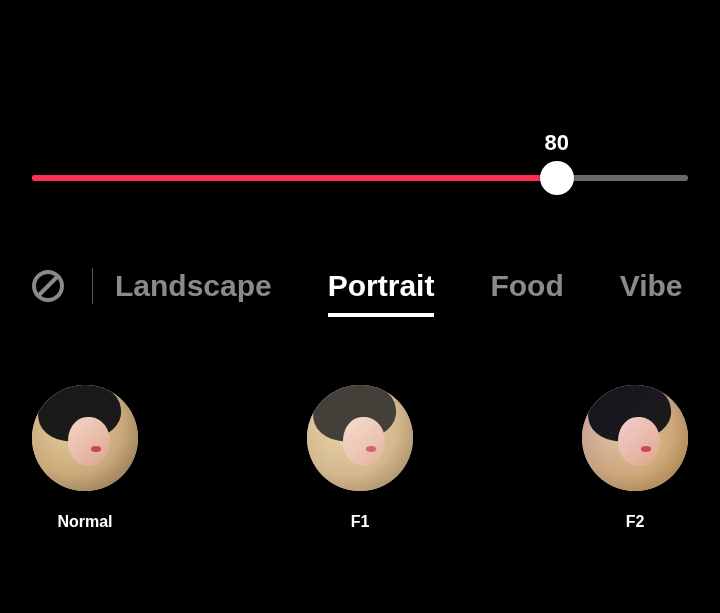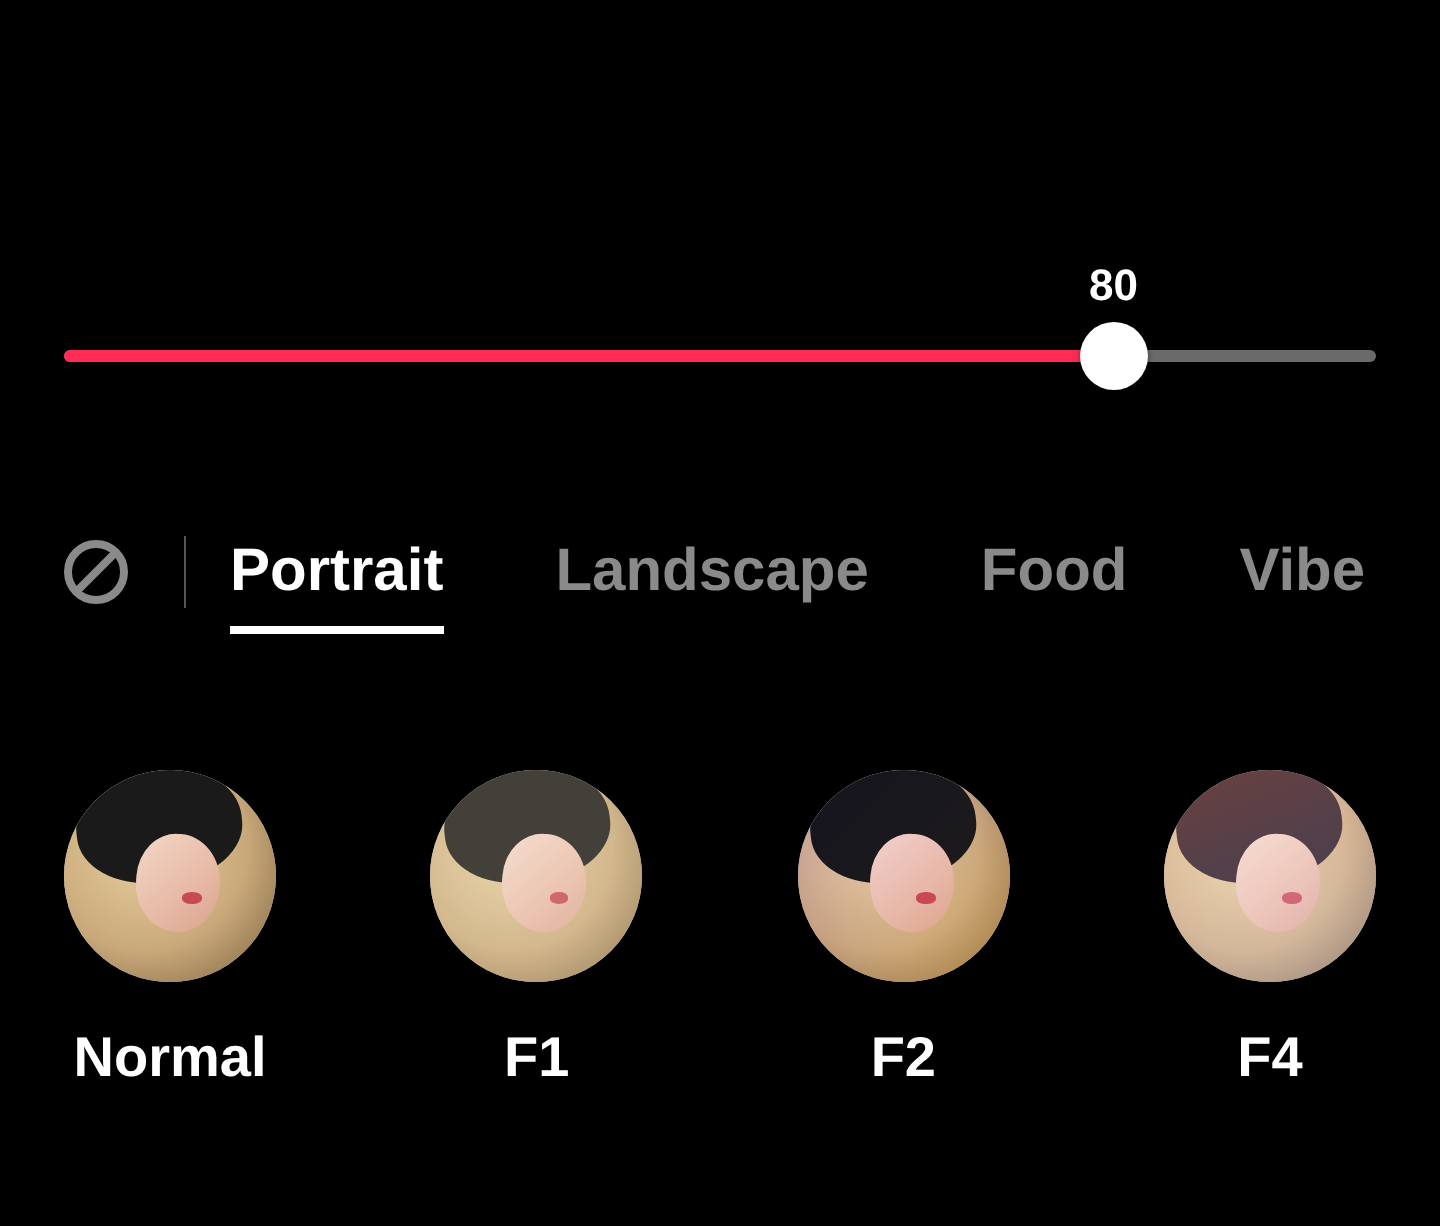--- a/index.html
+++ b/index.html
@@ -21,43 +21,43 @@
   .filters{position:absolute;left:0;right:0;top:385px;display:flex;padding:0 32px;justify-content:space-between;}
   .filter{display:flex;flex-direction:column;align-items:center;width:106px;}
   .thumb-img{width:106px;height:106px;border-radius:50%;overflow:hidden;position:relative;}
   .face{width:100%;height:100%;position:relative;}
   .bg-sky{position:absolute;inset:0;background:linear-gradient(180deg,#7fa8c9 0%,#b7ccda 60%,#c6d2d7 100%);}
   .hair{position:absolute;left:-10%;top:-5%;width:120%;height:120%;border-radius:50%;background:radial-gradient(circle at 40% 35%,#e8cf9f 0%,#c9a97a 45%,#8b6f4a 75%,#5b4130 100%);}
   .beanie{position:absolute;left:6%;top:-2%;width:78%;height:55%;border-radius:50% 50% 45% 45%;background:#1a1a1a;transform:rotate(-6deg);}
   .skin{position:absolute;left:34%;top:30%;width:40%;height:46%;border-radius:46% 50% 48% 50%;background:linear-gradient(135deg,#f3d7c7 0%,#e7b9a5 60%,#d9a28d 100%);transform:rotate(4deg);}
   .lips{position:absolute;left:56%;top:58%;width:9%;height:5%;border-radius:50%;background:#c64a52;}
   .overlay{position:absolute;inset:0;}
-  .flabel{margin-top:22px;font-size:28px;font-weight:700;color:#fff;}
+  .flabel{margin-top:22px;font-size:16px;font-weight:700;color:#fff;}
 </style>
 </head>
 <body>
 
 <div class="slider-wrap">
   <div class="track-bg"></div>
   <div class="track-fill" style="width:80%"></div>
   <div class="thumb-label" style="left:80%">80</div>
   <div class="thumb" style="left:80%"></div>
 </div>
 
 <div class="cat-row">
   <div class="none-btn">
     <svg viewBox="0 0 36 36">
       <circle cx="18" cy="18" r="14" fill="none" stroke="#8a8a8a" stroke-width="4"></circle>
       <line x1="8" y1="28" x2="28" y2="8" stroke="#8a8a8a" stroke-width="4"></line>
     </svg>
   </div>
   <div class="sep"></div>
   <div id="cat-container" style="display: flex;">
+      <div class="cat">Landscape</div>
       <div class="cat active">Portrait</div>
-      <div class="cat">Landscape</div>
       <div class="cat">Food</div>
       <div class="cat">Vibe</div>
     </div>
 </div>
 
 <div class="filters" id="filters">
     <div class="filter">
       <div class="thumb-img">
         <div class="face">
           <div class="bg-sky"></div>
@@ -89,26 +89,13 @@
           <div class="bg-sky"></div>
           <div class="hair"></div>
           <div class="beanie"></div>
           <div class="skin"></div>
           <div class="lips"></div>
           <div class="overlay" style="background:linear-gradient(135deg,rgba(60,60,180,0.45),rgba(255,190,80,0.25));mix-blend-mode:overlay;"></div>
         </div>
       </div>
       <div class="flabel">F2</div>
     </div>
-    <div class="filter">
-      <div class="thumb-img">
-        <div class="face">
-          <div class="bg-sky"></div>
-          <div class="hair"></div>
-          <div class="beanie"></div>
-          <div class="skin"></div>
-          <div class="lips"></div>
-          <div class="overlay" style="background:linear-gradient(160deg,rgba(255,120,120,0.35),rgba(80,120,200,0.35));mix-blend-mode:screen;"></div>
-        </div>
-      </div>
-      <div class="flabel">F4</div>
-    </div>
   </div>
 
 </body></html>

